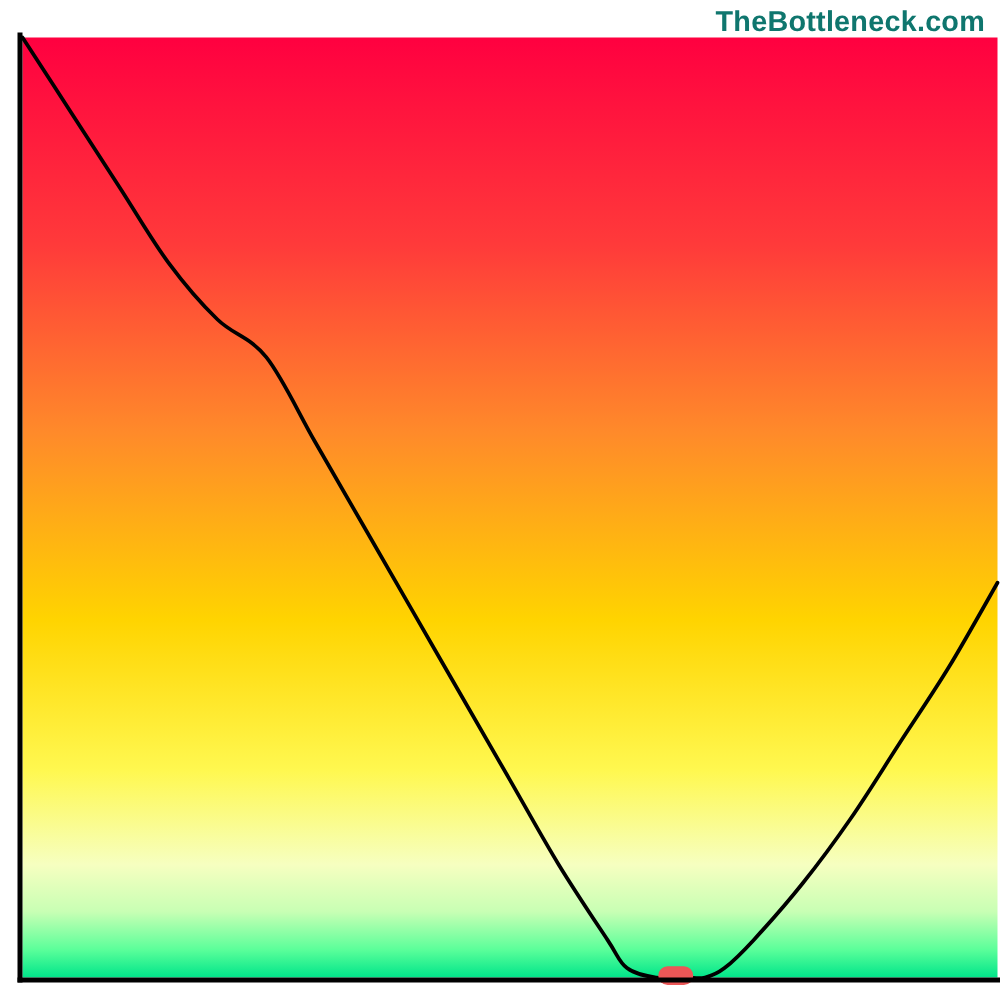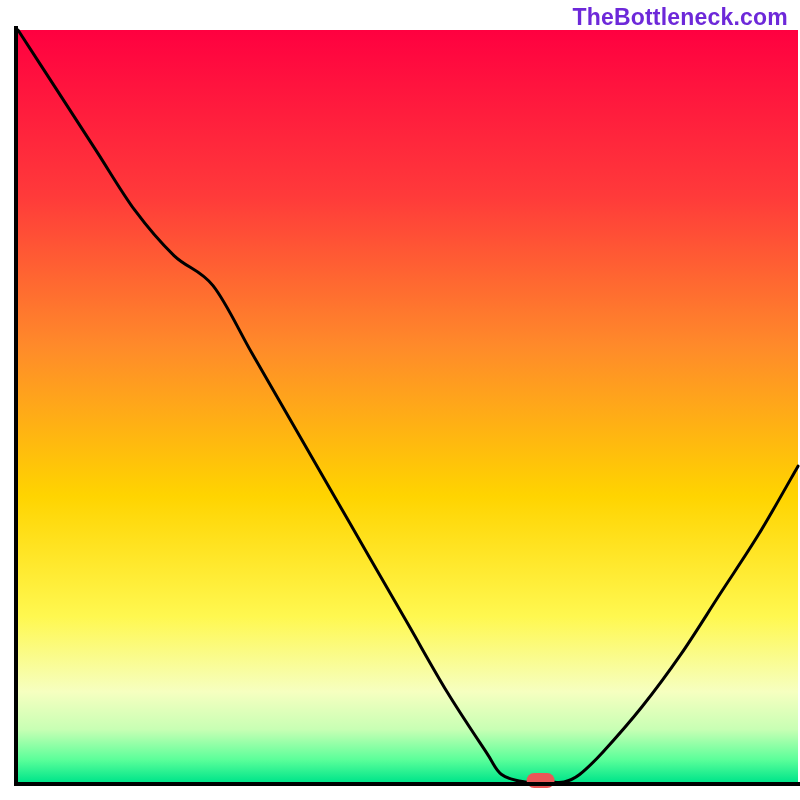--- a/index.html
+++ b/index.html
@@ -15,21 +15,21 @@
     position: relative;
     width: 800px;
     height: 800px;
   }
   .watermark {
     position: absolute;
     top: 4px;
     right: 12px;
     font-size: 23px;
     font-weight: 600;
-    color: #6d28d9;
+    color: #0f766e;
     letter-spacing: 0.2px;
     z-index: 10;
   }
   svg {
     position: absolute;
     top: 0;
     left: 0;
   }
 </style>
 </head>

